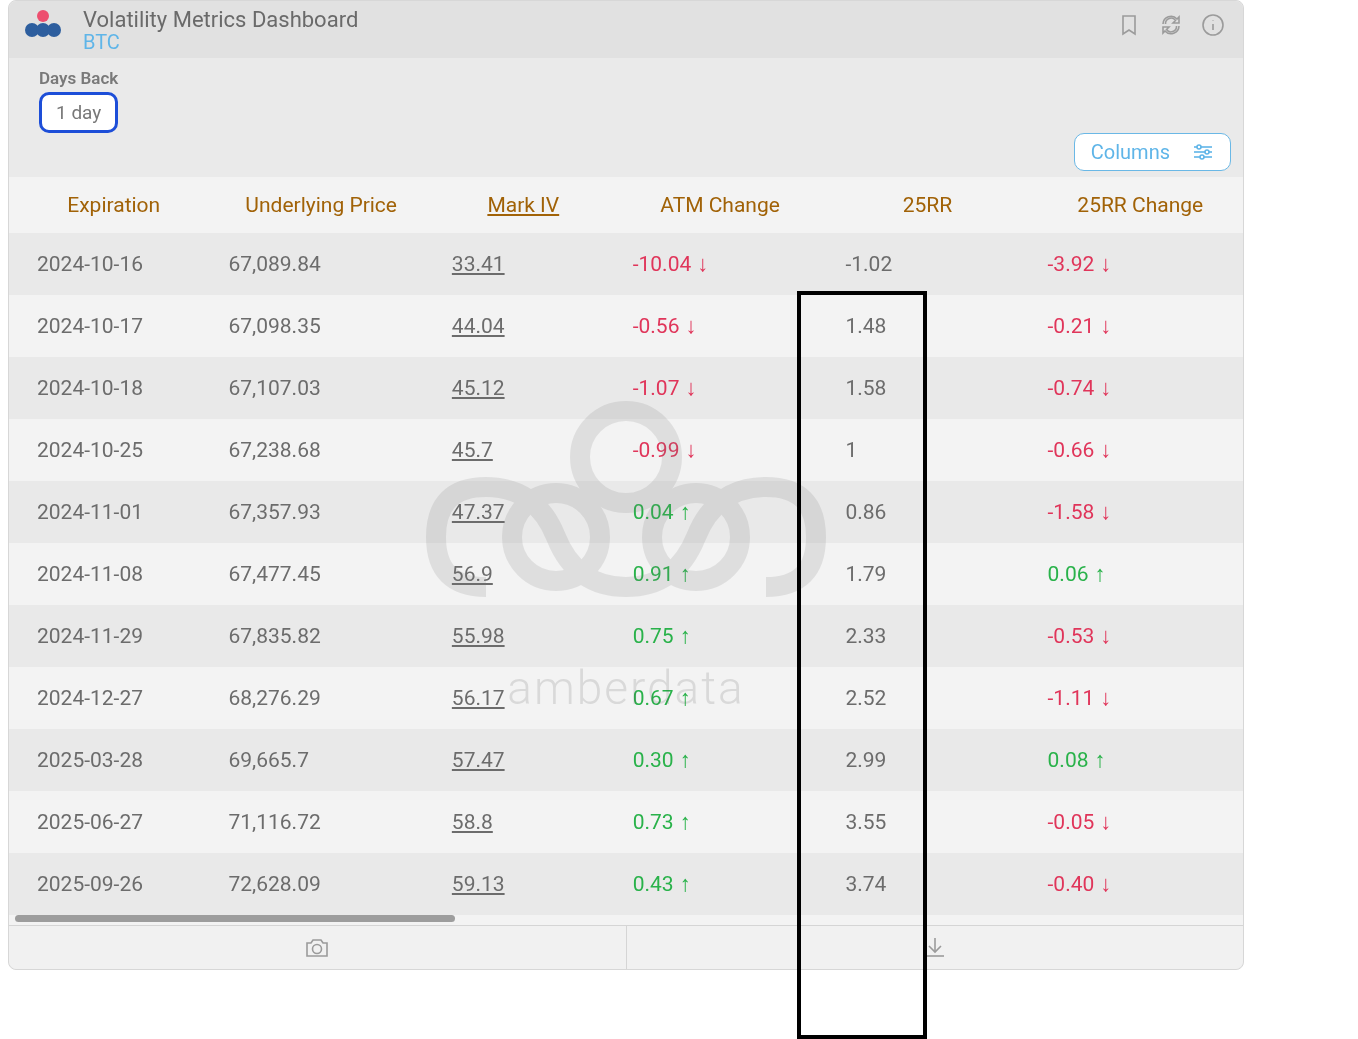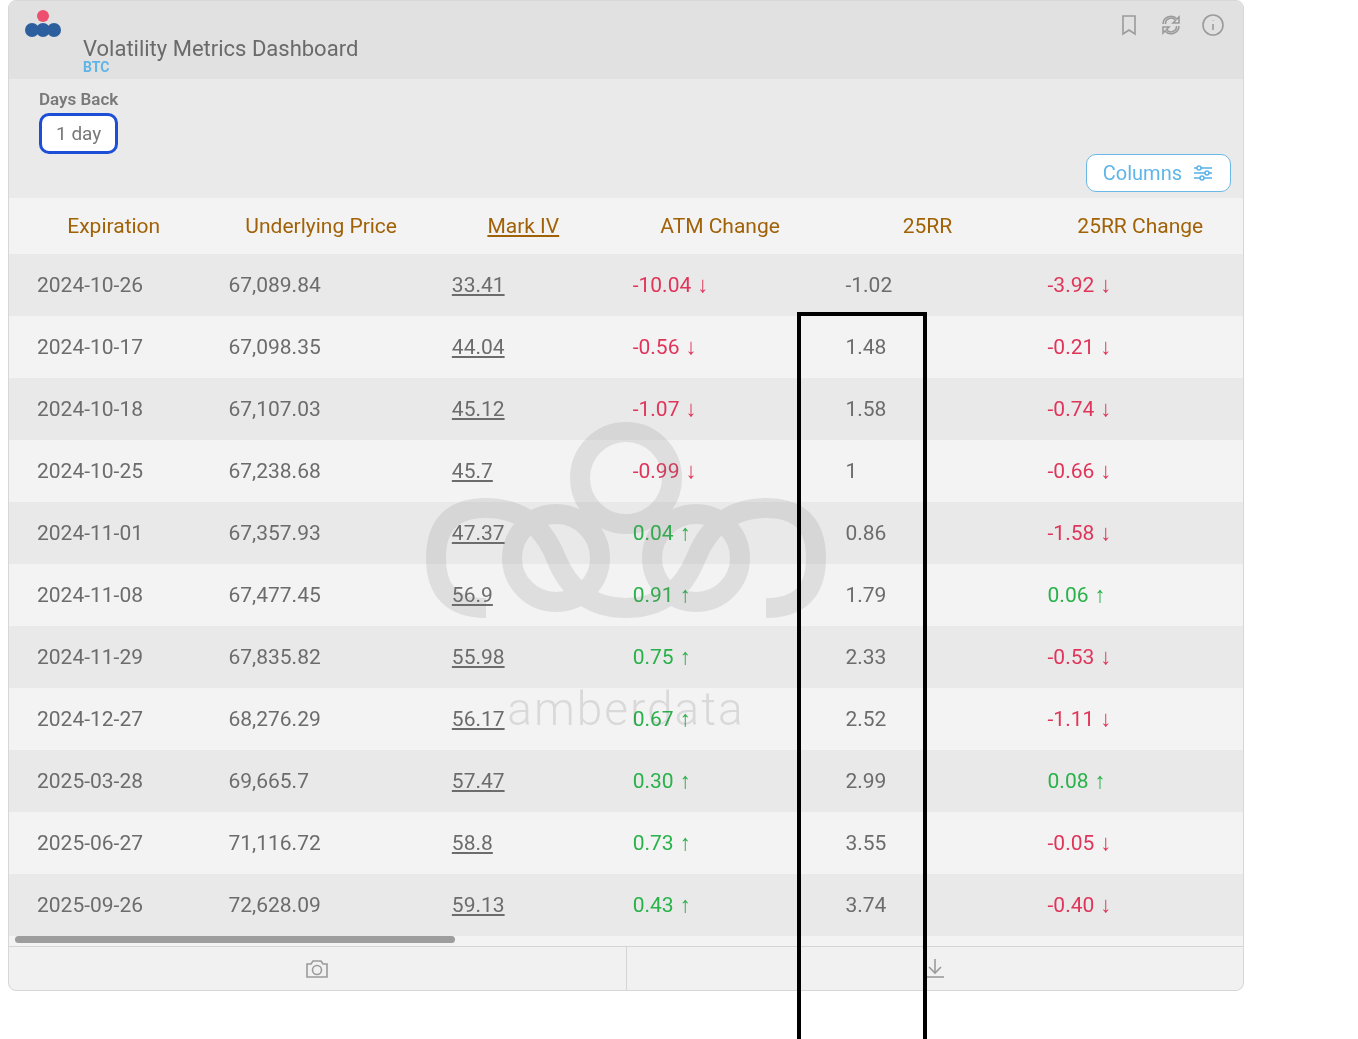--- a/index.html
+++ b/index.html
@@ -25,30 +25,30 @@
     padding: 6px 12px 4px 12px;
     background: #e1e1e1;
     border-radius: 8px 8px 0 0;
   }
   .logo {
     width: 44px; height: 34px;
     margin-right: 18px;
     display:flex; align-items:center; justify-content:center;
   }
   .logo svg { width: 42px; height: 32px; }
-  .title-area { flex: 1; margin-top: 29px; }
+  .title-area { flex: 1; }
   .title {
     font-size: 22px;
     color: #6a6a6a;
     font-weight: 400;
   }
   .subtitle {
-    font-size: 14px;
+    font-size: 20px;
     color: #5fb5e8;
-    font-weight: 700;
+    font-weight: 400;
     margin-top: -2px;
   }
   .header-icons {
     display:flex; gap: 18px; align-items:center;
     padding-top: 6px;
     padding-right: 6px;
   }
   .hdr-ico { color:#9b9b9b; cursor:pointer; }
   .hdr-ico svg { width: 24px; height: 24px; stroke:#9b9b9b; fill:none; stroke-width:1.6; }
 
@@ -72,21 +72,21 @@
     color: #787878;
     cursor:pointer;
   }
 
   .columns-btn-row {
     display:flex; justify-content:flex-end;
     padding: 0 12px 0 0;
     margin-top: -8px;
   }
   .columns-btn {
-    display:flex; align-items:center; gap:10px;
+    display:flex; align-items:center; gap:22px;
     border: 1.5px solid #6ab8e6;
     color: #5fb5e8;
     background: #fff;
     border-radius: 10px;
     padding: 6px 16px;
     font-size: 20px;
     cursor:pointer;
   }
   .columns-btn svg { width:22px; height:18px; stroke:#5fb5e8; fill:none; stroke-width:1.6; }
 
@@ -262,21 +262,21 @@
           <th class="col-exp">Expiration</th>
           <th class="col-up">Underlying Price</th>
           <th class="col-mk">Mark IV</th>
           <th class="col-atm">ATM Change</th>
           <th class="col-rr">25RR</th>
           <th class="col-rrc">25RR Change</th>
         </tr>
       </thead>
       <tbody id="tbody">
           <tr>
-            <td class="col-exp">2024-10-26</td>
+            <td class="col-exp">2024-10-16</td>
             <td class="col-up">67,089.84</td>
             <td class="col-mk">33.41</td>
             <td class="col-atm"><span class="neg">-10.04</span><span class="arrow neg">↓</span></td>
             <td class="col-rr">-1.02</td>
             <td class="col-rrc"><span class="neg">-3.92</span><span class="arrow neg">↓</span></td>
           </tr>
           <tr>
             <td class="col-exp">2024-10-17</td>
             <td class="col-up">67,098.35</td>
             <td class="col-mk">44.04</td>

